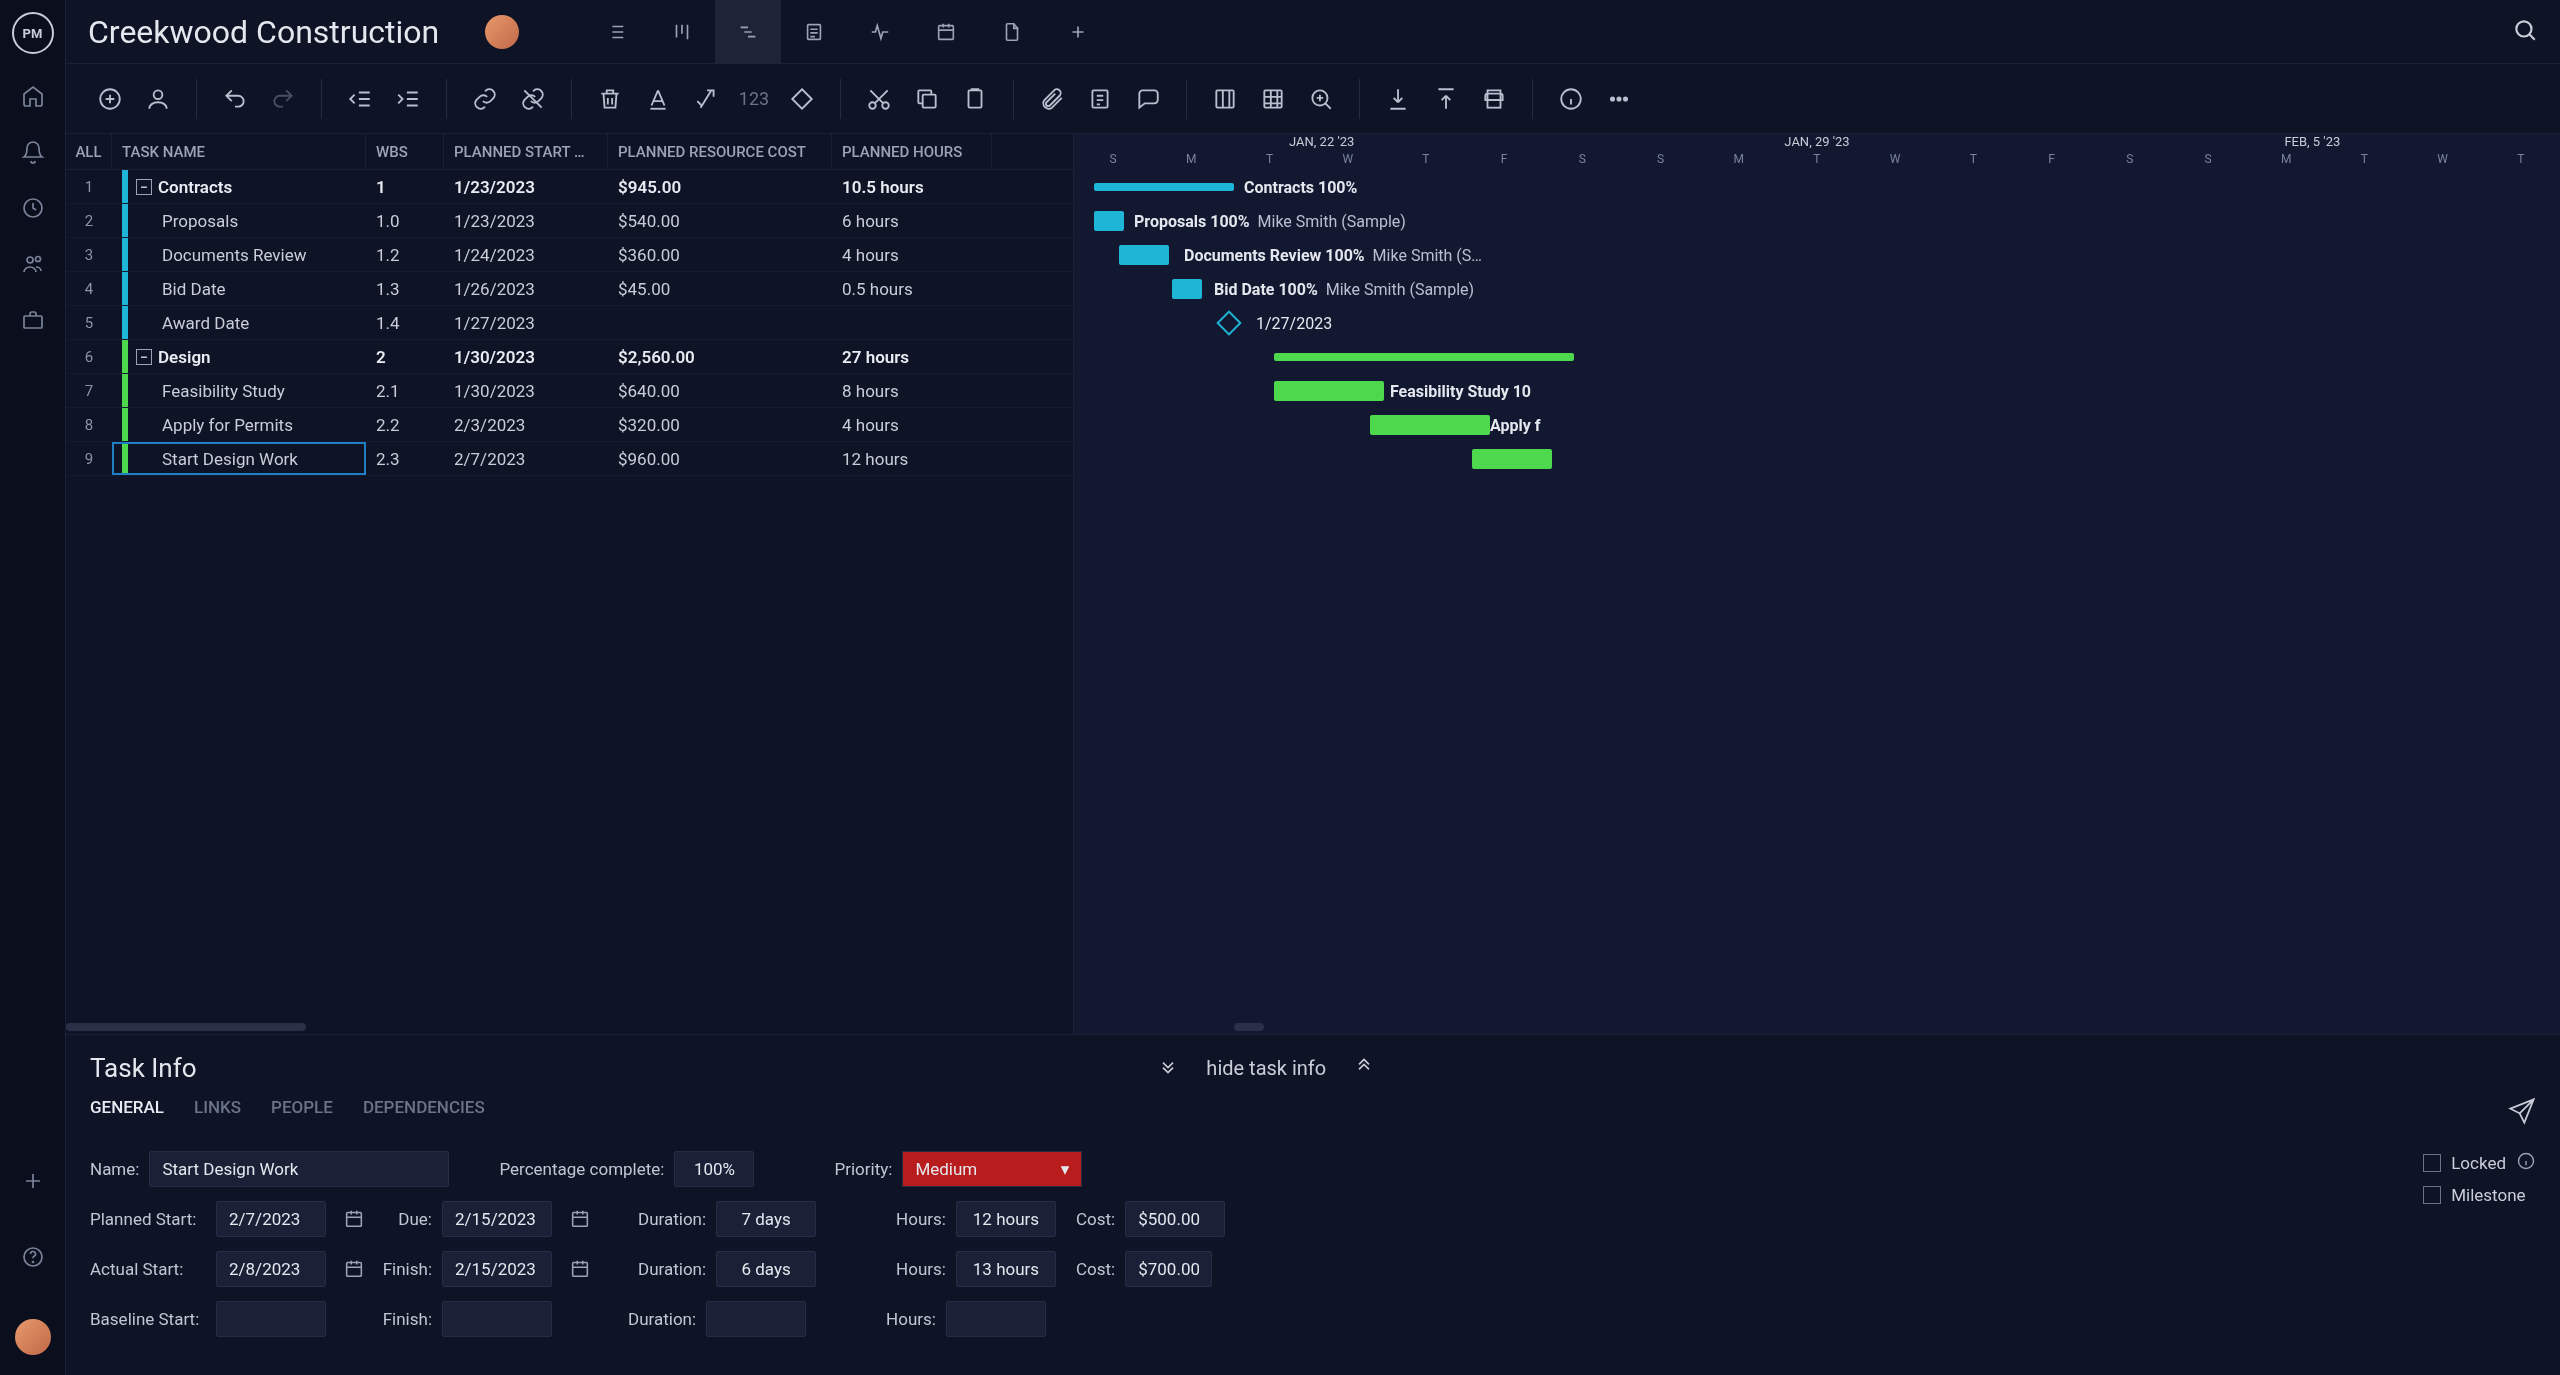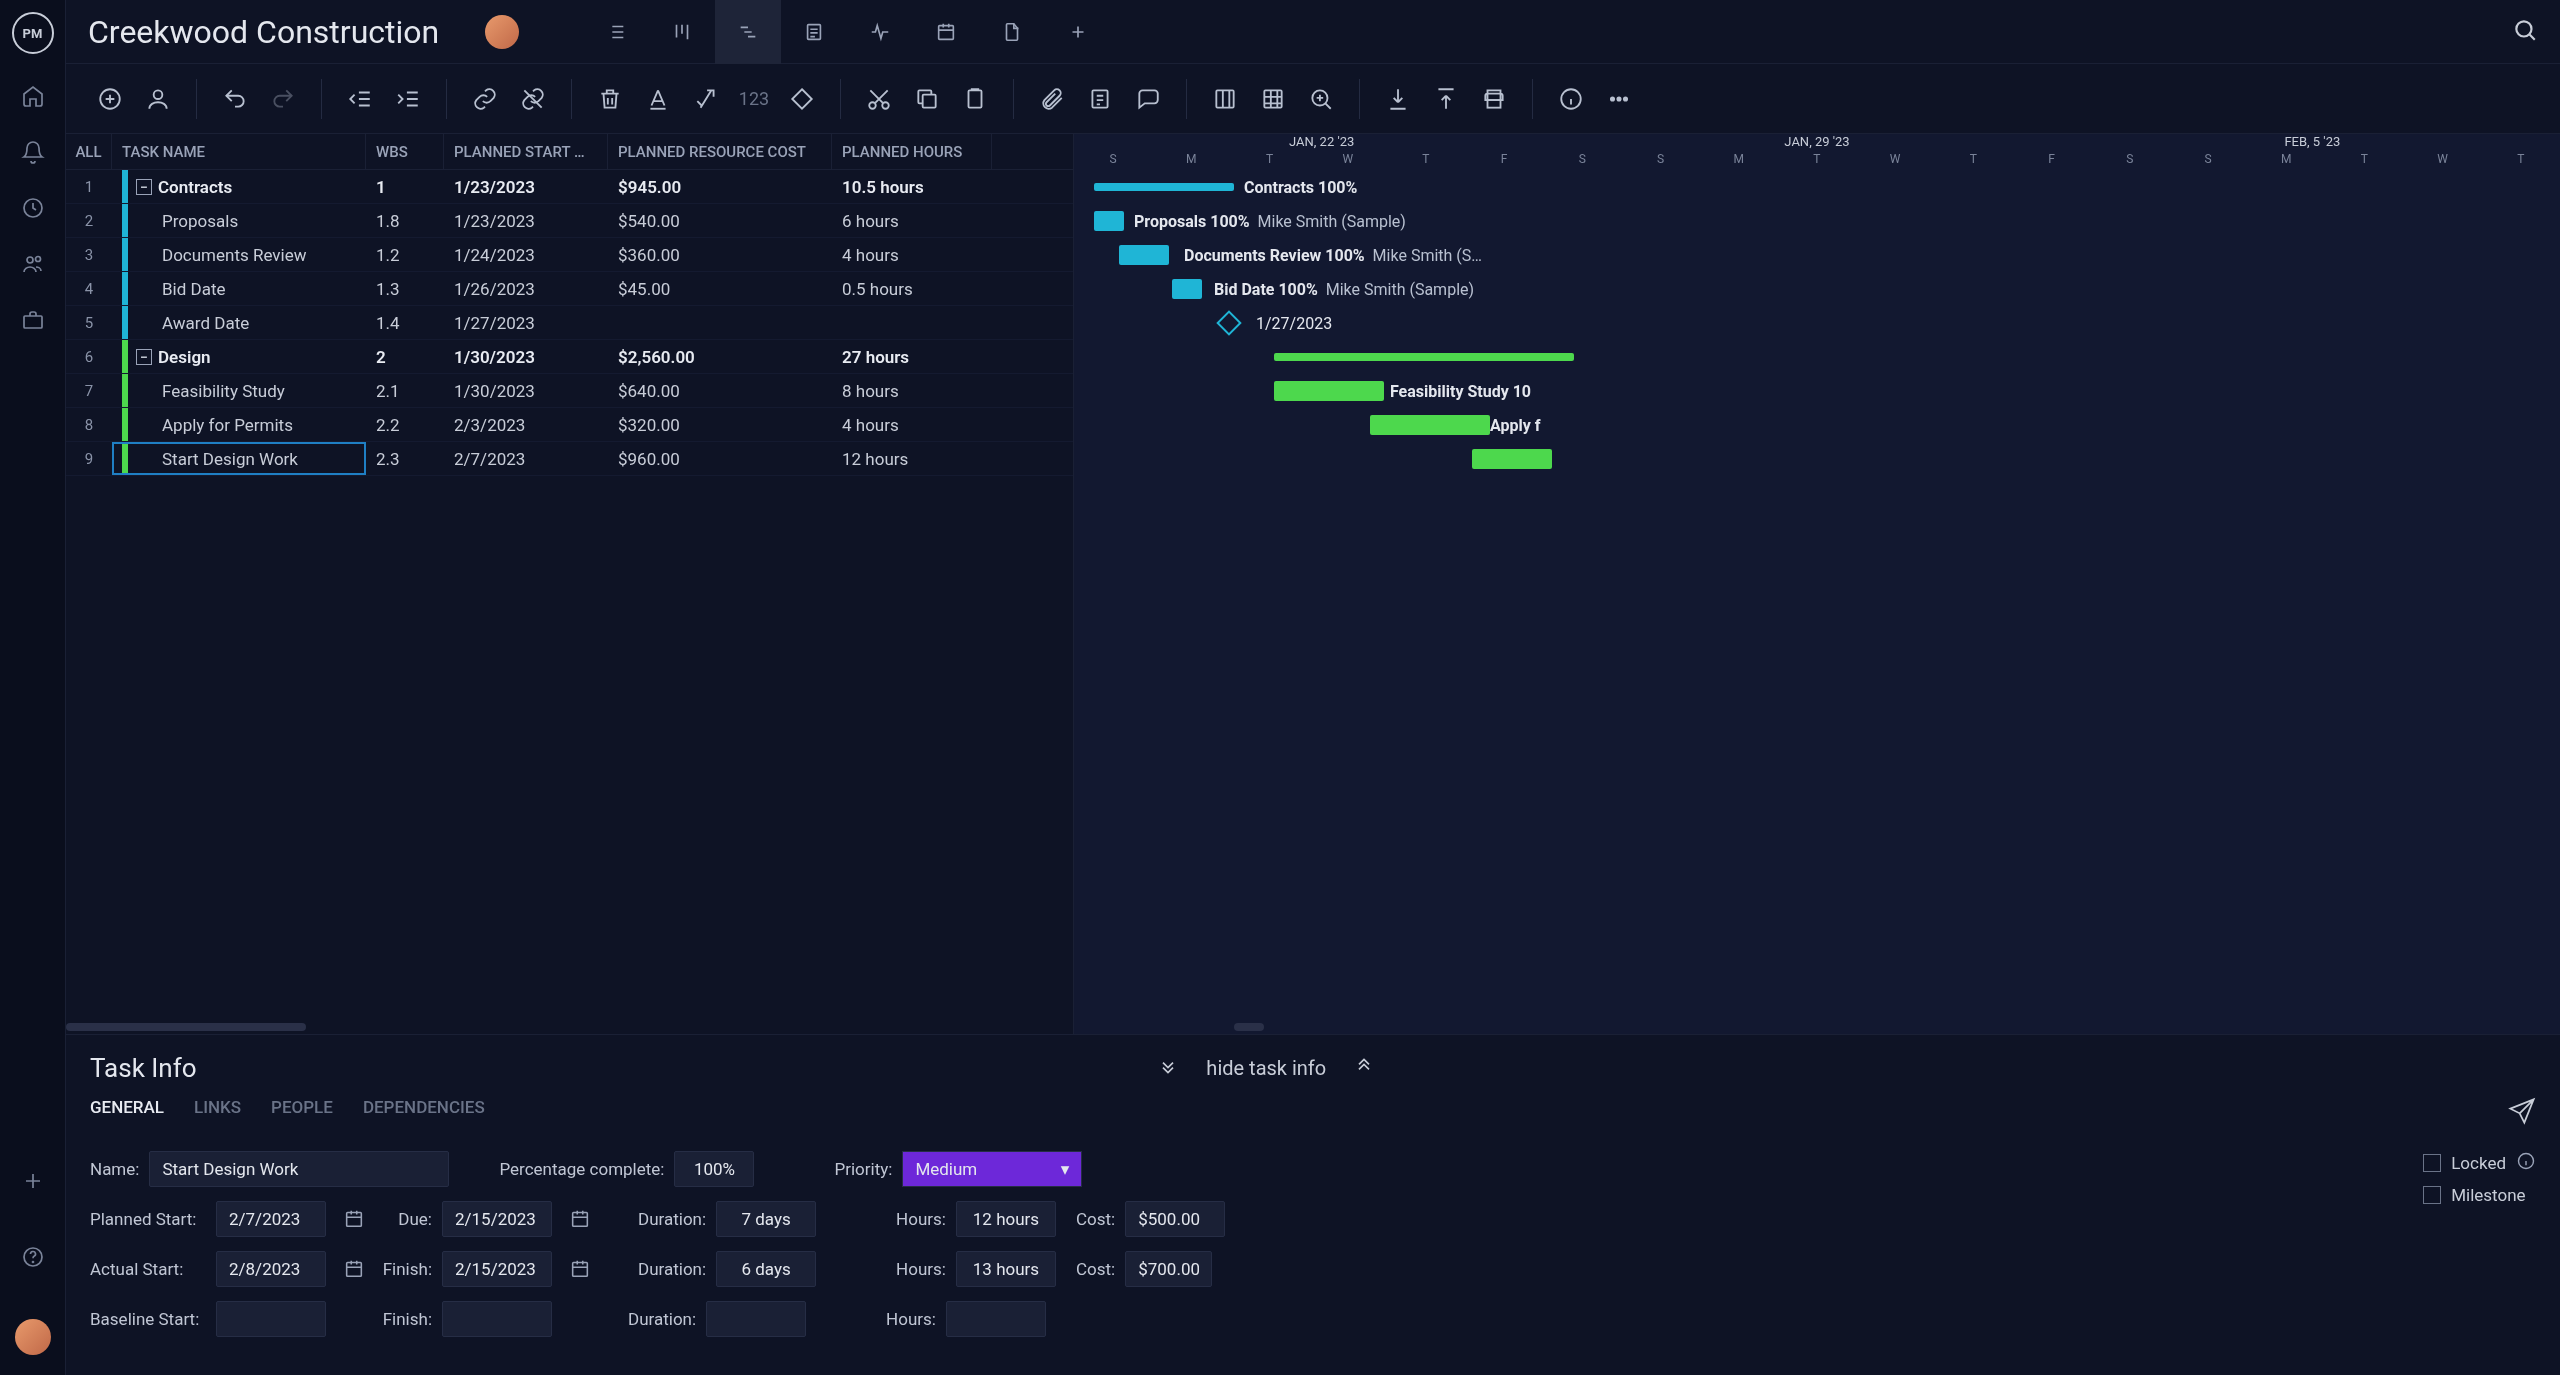--- a/index.html
+++ b/index.html
@@ -90,21 +90,21 @@
 .ti-head-ctr{flex:1;display:flex;justify-content:center;align-items:center;gap:28px;color:#c8cdd8;font-size:20px;}
 .ti-chev svg{width:20px;height:20px;stroke:#c8cdd8;fill:none;stroke-width:2;}
 .ti-tabs{display:flex;gap:30px;margin-bottom:22px;font-size:17px;}
 .ti-tab{color:#6a7388;cursor:pointer;font-weight:500;}
 .ti-tab.active{color:#e8ebf2;}
 .ti-send{margin-left:auto;color:#c8cdd8;}
 .ti-send svg{width:28px;height:28px;stroke:currentColor;fill:none;stroke-width:1.5;}
 .ti-row{display:flex;align-items:center;gap:10px;margin-bottom:14px;}
 .ti-label{font-size:17px;color:#c0c6d4;min-width:0;}
 .ti-input{background:#1a2035;border:1px solid #262d45;height:36px;padding:0 12px;color:#e4e7ee;font-size:17px;border-radius:2px;}
-.ti-select{background:#6d28d9;border:1px solid #262d45;height:36px;padding:0 12px;color:#e4e7ee;font-size:17px;display:flex;align-items:center;justify-content:space-between;gap:60px;min-width:180px;}
+.ti-select{background:#b91c1c;border:1px solid #262d45;height:36px;padding:0 12px;color:#e4e7ee;font-size:17px;display:flex;align-items:center;justify-content:space-between;gap:60px;min-width:180px;}
 .ti-cal{width:36px;height:36px;display:flex;align-items:center;justify-content:center;}
 .ti-cal svg{width:22px;height:22px;stroke:#9aa3b8;fill:none;stroke-width:1.7;}
 .ti-flags{margin-left:auto;display:flex;flex-direction:column;gap:10px;font-size:17px;color:#c8cdd8;}
 .ti-flag{display:flex;align-items:center;gap:10px;}
 .ti-chk{width:18px;height:18px;border:1.5px solid #6a7388;}
 .ti-info-ic svg{width:20px;height:20px;stroke:#9aa3b8;fill:none;stroke-width:1.7;}
 .ti-group{display:flex;flex-direction:column;}
 </style>
 </head>
 <body>
@@ -404,21 +404,21 @@
               <div class="gc col-cost bold">$945.00</div>
               <div class="gc col-hours bold">10.5 hours</div>
             </div>
             <div class="grow">
               <div class="gc col-all num">2</div>
               <div class="gc col-name ">
                 <div class="task-bar tb-cyan"></div>
                 <span style="width:26px"></span>
                 <span>Proposals</span>
               </div>
-              <div class="gc col-wbs ">1.8</div>
+              <div class="gc col-wbs ">1.0</div>
               <div class="gc col-start ">1/23/2023</div>
               <div class="gc col-cost ">$540.00</div>
               <div class="gc col-hours ">6 hours</div>
             </div>
             <div class="grow">
               <div class="gc col-all num">3</div>
               <div class="gc col-name ">
                 <div class="task-bar tb-cyan"></div>
                 <span style="width:26px"></span>
                 <span>Documents Review</span>

